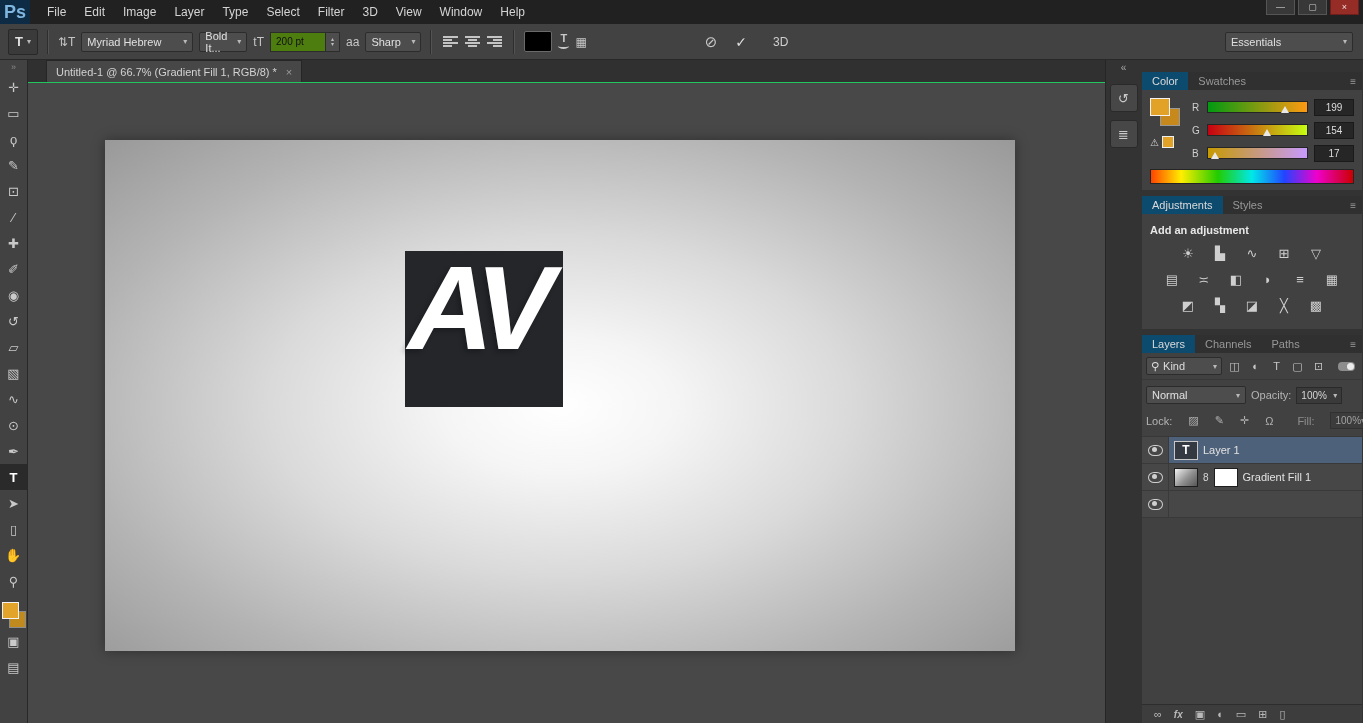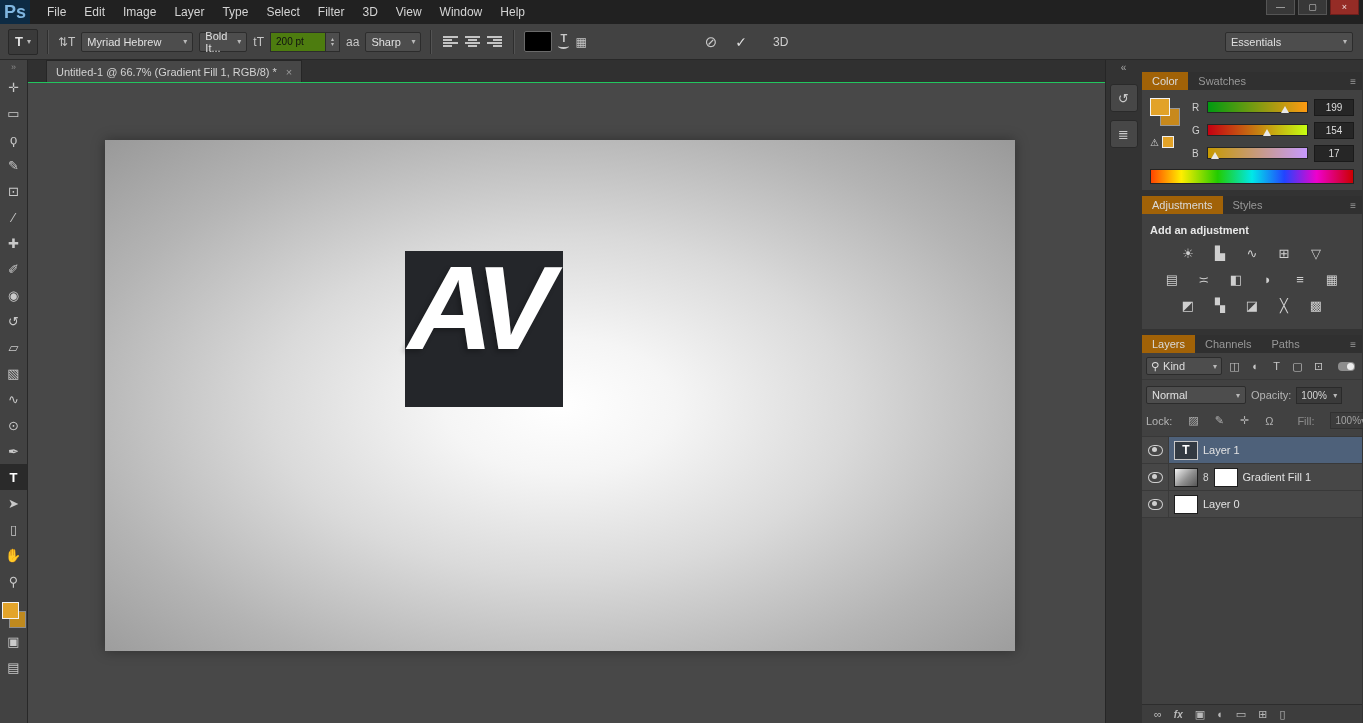--- a/index.html
+++ b/index.html
@@ -82,21 +82,21 @@
   .collapse-btn{align-self:stretch;height:16px;text-align:center;color:#a8a8a8;font-size:10px;line-height:16px}
   .cp-btn{width:26px;height:26px;margin-top:8px;background:#474747;border:1px solid #2a2a2a;border-radius:3px;
           display:flex;align-items:center;justify-content:center;color:#c9c9c9;font-size:13px}
 
   
   .dock{position:absolute;top:60px;right:0;width:222px;bottom:0;background:#333333;display:flex;flex-direction:column;
         padding-top:12px;box-sizing:border-box}
   .panel{margin:0 1px 6px;display:flex;flex-direction:column}
   .panel-tabs{display:flex;align-items:center;background:#303030;height:18px}
   .ptab{padding:0 10px;font-size:11px;line-height:18px;color:#989898}
-  .ptab.active{background:#a16207;color:#dadada}
+  .ptab.active{background:#0c4a6e;color:#dadada}
   .pmenu{margin-left:auto;color:#9a9a9a;font-size:10px;padding-right:6px}
   .panel-body{background:#414141;padding:8px 8px 6px}
 
   
   .color-flex{display:flex;gap:8px}
   .fgbg-col{display:flex;flex-direction:column;width:34px;gap:10px}
   .fgbg{position:relative;width:30px;height:28px}
   .fg{position:absolute;left:0;top:0;width:18px;height:16px;border:1px solid #f2f2f2;z-index:2}
   .bgs{position:absolute;right:0;bottom:0;width:18px;height:16px;border:1px solid #999}
   .gamut{display:flex;align-items:center;gap:3px;font-size:10px;color:#ccc}
@@ -492,24 +492,20 @@
               <span class="lthumb grad-thumb"></span>
               <span class="link8">8</span>
               <span class="lthumb white-thumb"></span>
               <span class="layer-name">Gradient Fill 1</span>
             </div>
           </div>
           <div class="layer-row">
             <div class="eye-cell">
                 <span class="eye"></span>
               </div>
-            <div class="row-main">
-              <span class="lthumb white-thumb"></span>
-              <span class="layer-name">Layer 0</span>
-            </div>
           </div>
         </div>
 
         <div class="layers-footer">
           <span class="lf">∞</span>
           <span class="lf fx">fx</span>
           <span class="lf">▣</span>
           <span class="lf">◐</span>
           <span class="lf">▭</span>
           <span class="lf">⊞</span>

